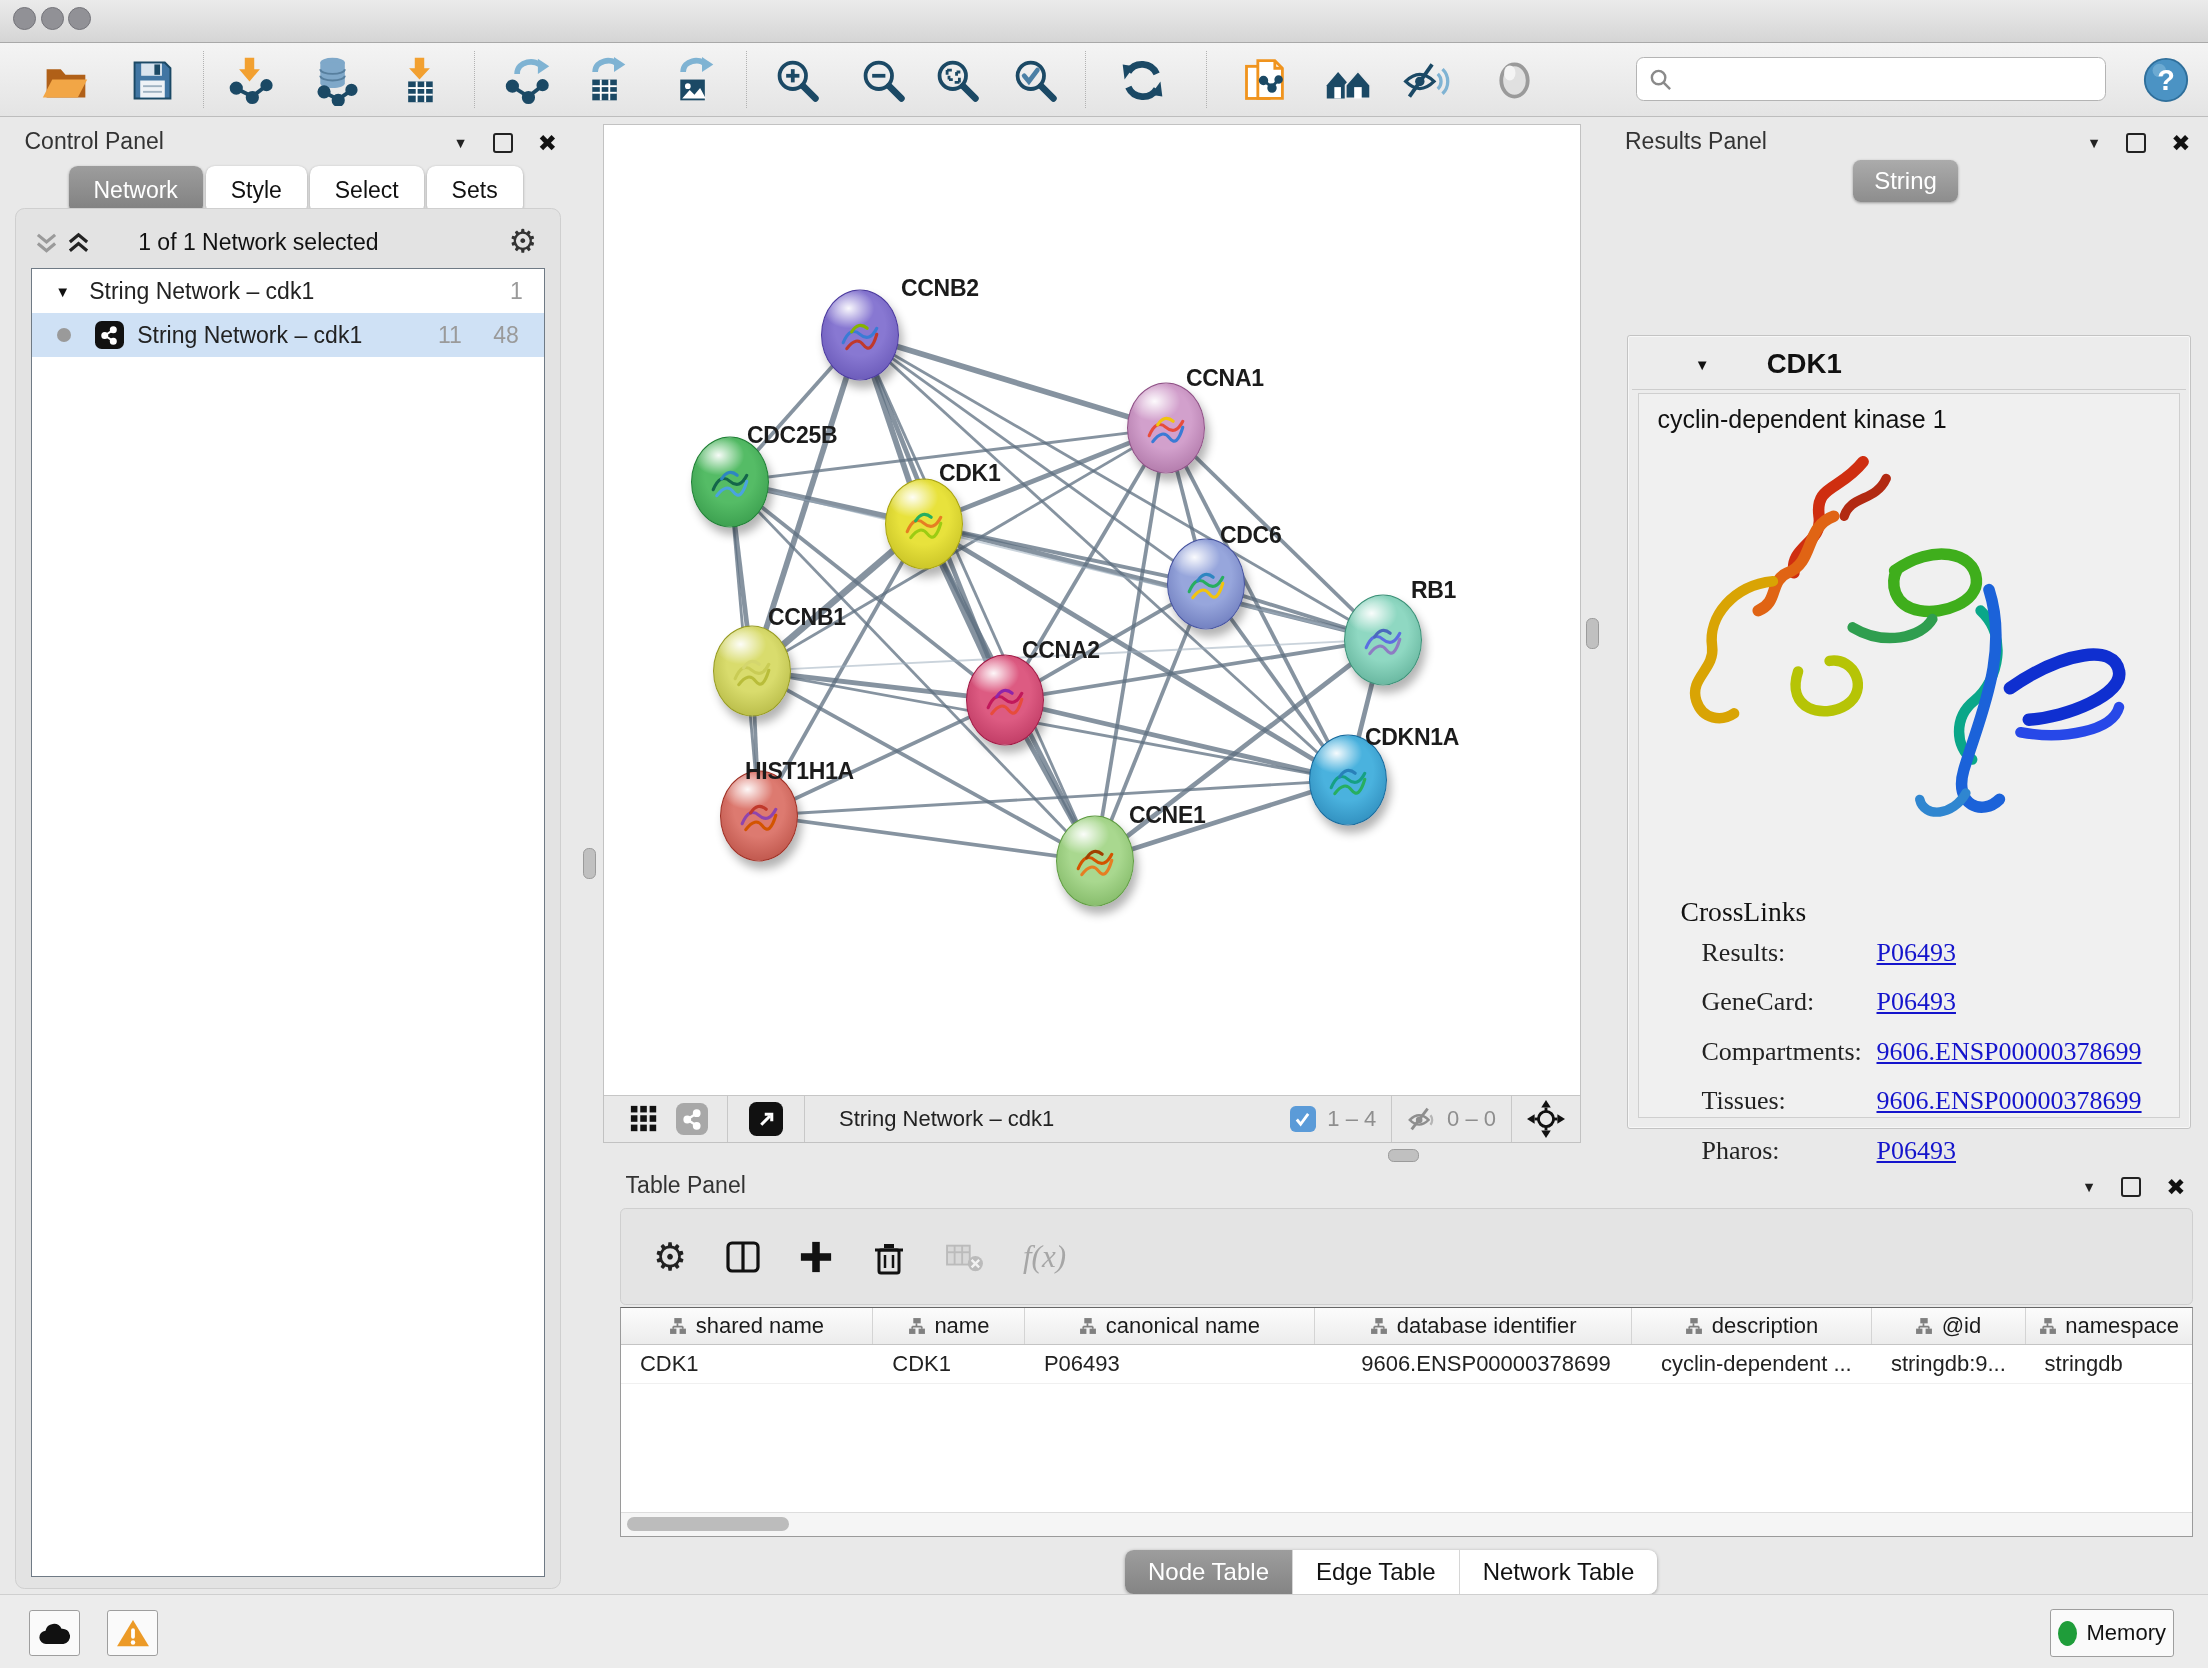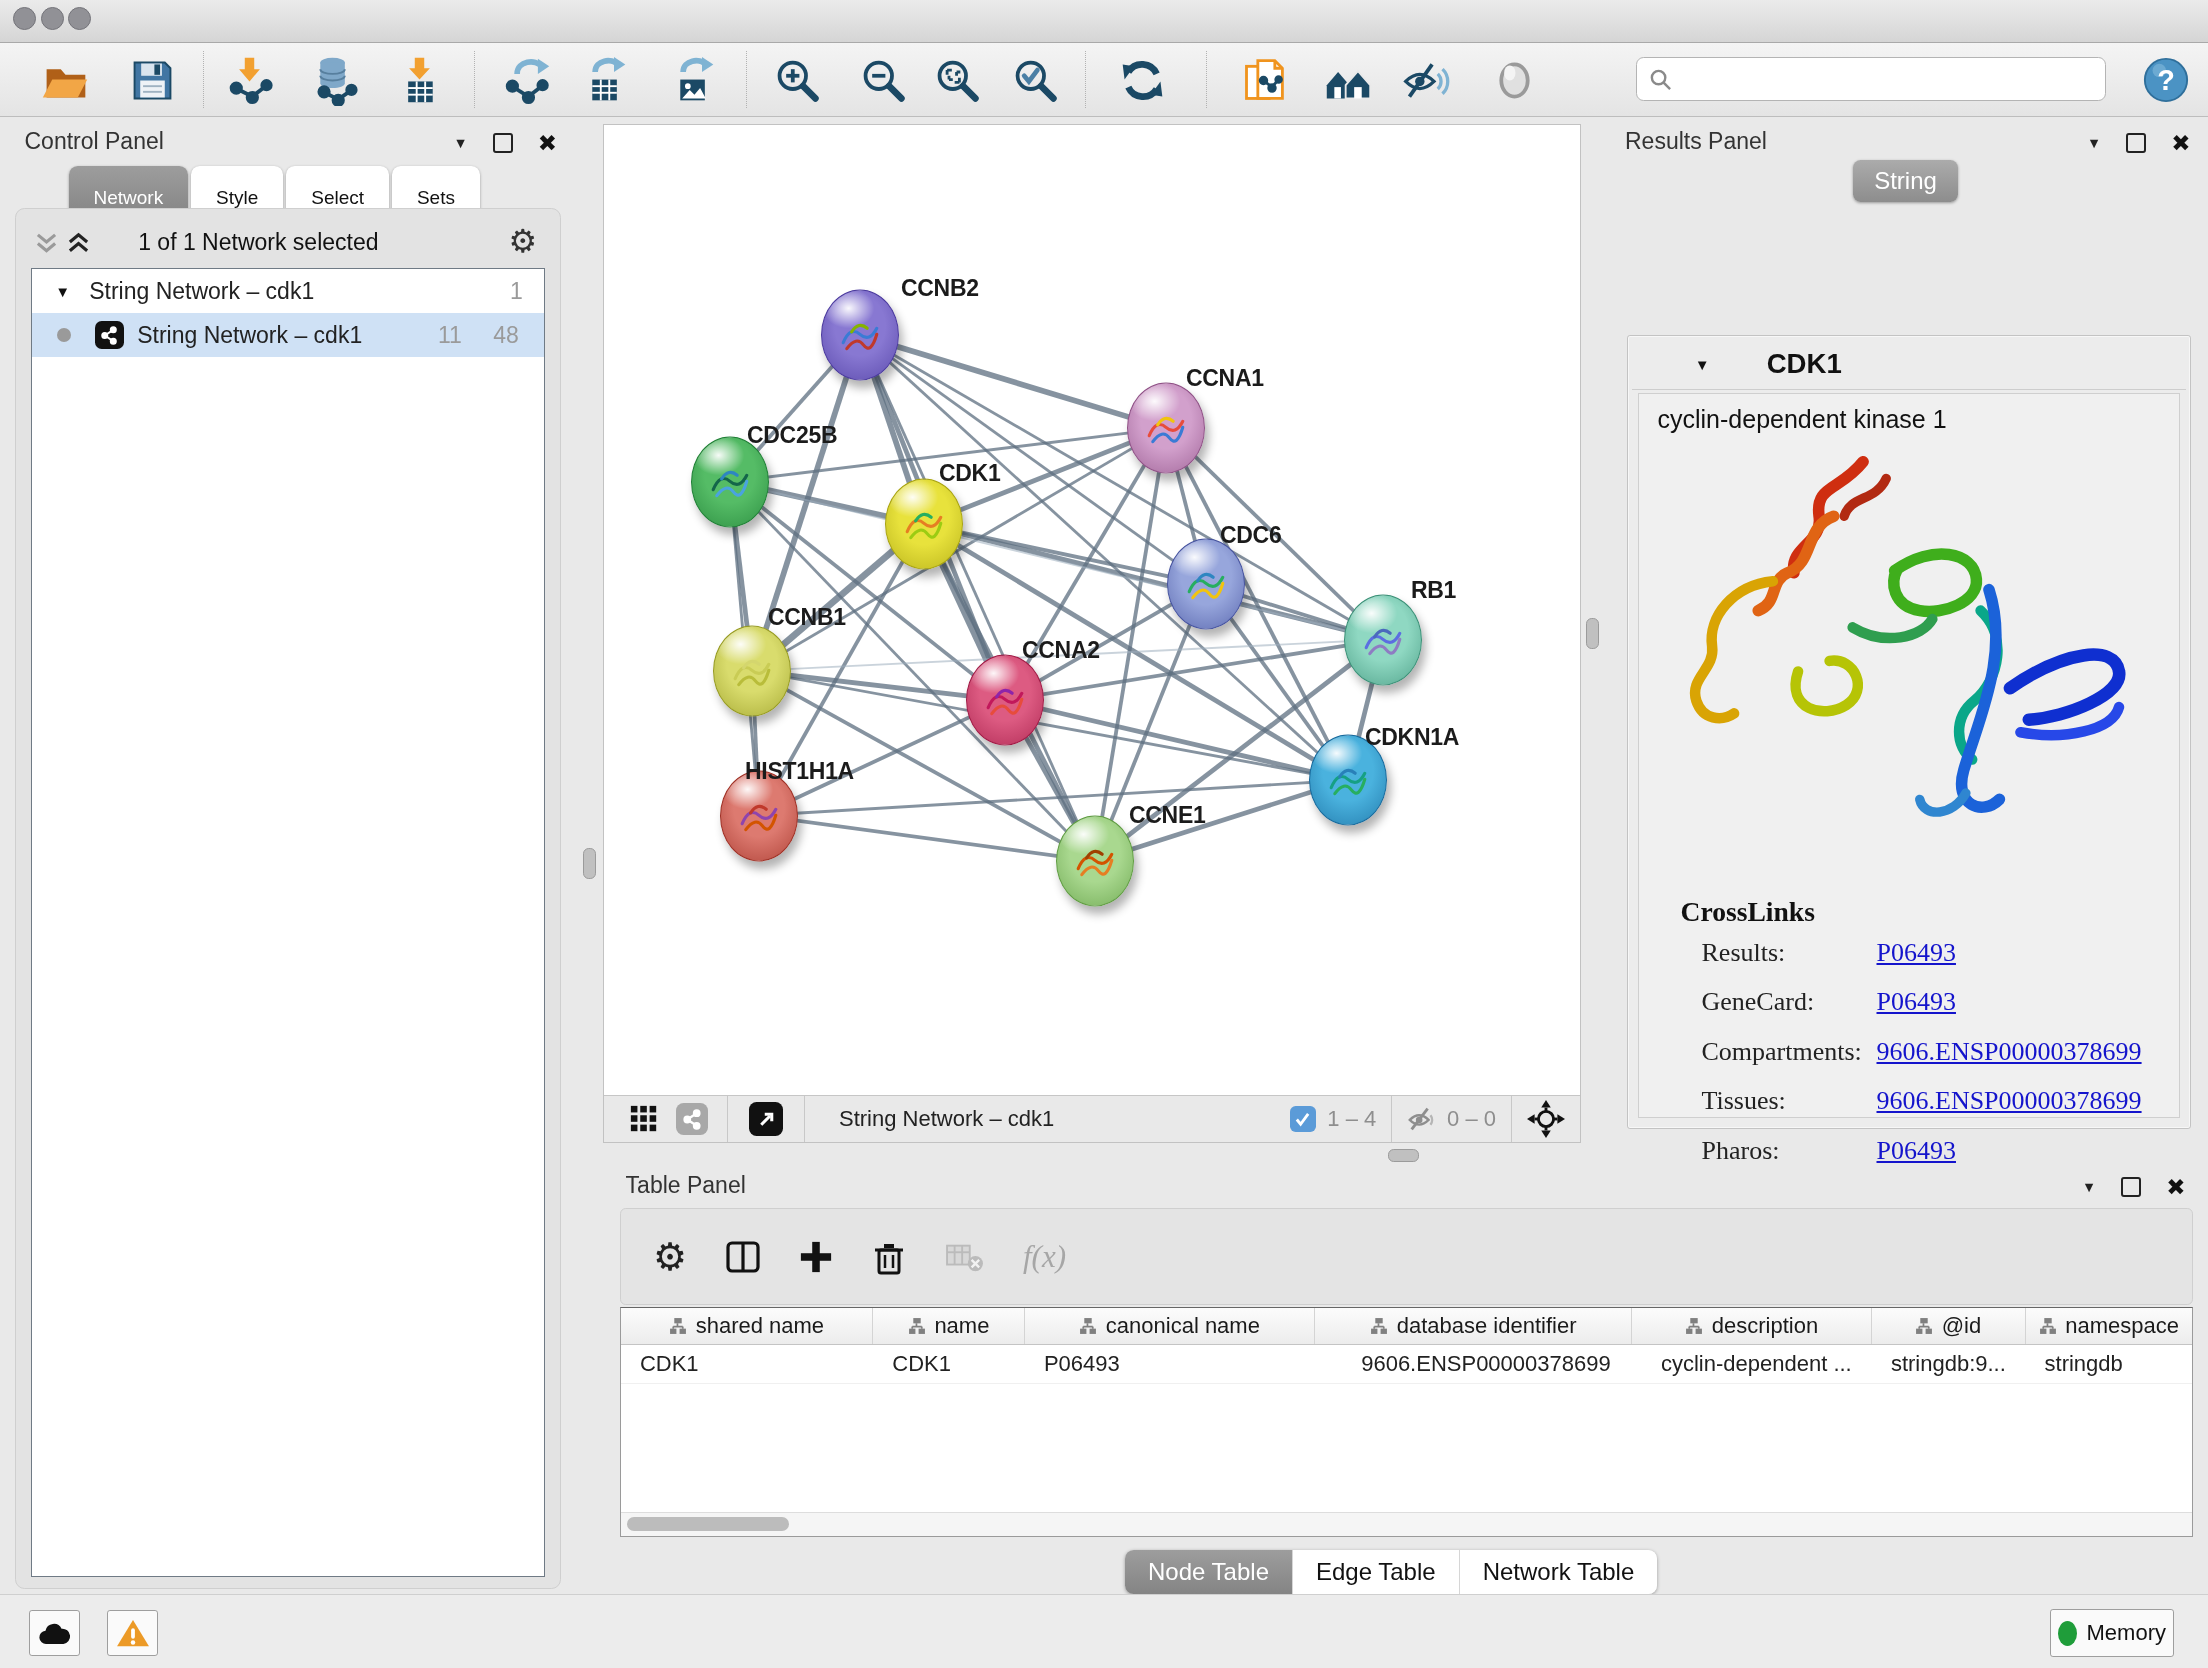--- a/index.html
+++ b/index.html
@@ -24,21 +24,21 @@
   .panel-title{font-size:23px;color:#333;}
   .ptrow{position:absolute;left:0;right:0;top:0;height:38px;}
   .pticons{position:absolute;right:9.5px;top:5.7px;display:flex;gap:25px;align-items:center;color:#222;}
   .ic-collapse{font-size:14.3px;color:#222;}
   .ic-restore{width:16px;height:16px;border:2.4px solid #222;border-radius:2.9px;}
   .ic-close{font-size:23px;font-weight:bold;color:#111;}
   .groupbox{border:1px solid #c3c3c3;box-shadow:inset 0 0 0 1px #f7f7f7;border-radius:2.9px;background:#ececec;}
   
   .control-panel{position:absolute;left:9.5px;top:124px;width:557px;height:1465px;}
   .cp-tabs{position:absolute;left:59px;top:42px;display:flex;}
-  .tabbtn{height:40px;padding:12px 25px;font-size:19px;display:flex;align-items:center;justify-content:center;
+  .tabbtn{height:40px;padding:4px 25px;font-size:23px;display:flex;align-items:center;justify-content:center;
     background:#fff;color:#111;border-radius:8.6px;box-shadow:0 1px 2.9px rgba(0,0,0,.35);margin-right:2.9px;}
   .tabbtn.sel{background:linear-gradient(#9d9d9d,#7f7f7f);color:#fff;}
   .cp-body{position:absolute;left:5.7px;right:5.7px;top:84px;bottom:0;background:#e3e3e3;
     border-radius:9.5px;border:1px solid #cfcfcf;}
   .cp-collapse-row{position:absolute;left:17px;right:17px;top:15px;height:36px;}
   .cp-list{position:absolute;left:15px;right:15px;top:59px;bottom:11.4px;background:#fff;border:1.9px solid #6f7a85;}
   .treerow{position:relative;height:44px;display:flex;align-items:center;font-size:23px;}
   .treerow .cnt{color:#9a9a9a;position:absolute;font-size:23px;}
   .rowsel{background:#cfe1f5;}
   .share-badge{width:28.5px;height:28.5px;border-radius:6.7px;background:#111;display:flex;align-items:center;justify-content:center;}
@@ -66,21 +66,21 @@
     box-shadow:0 1px 2.9px rgba(0,0,0,.35);}
   .rp-groupA{position:absolute;left:21px;right:9.5px;top:76px;height:128px;}
   .rp-btn{position:absolute;top:36px;height:51px;background:#fff;border:1px solid #cfcfcf;border-radius:9.5px;
     font-size:24px;display:flex;align-items:center;justify-content:center;box-shadow:0 1px 2.9px rgba(0,0,0,.3);color:#111;}
   .rp-groupB{position:absolute;left:21px;right:9.5px;top:211px;bottom:13.3px;background:#ececec;}
   .rp-entry-head{position:absolute;left:3.8px;right:3.8px;top:3.8px;height:49px;border-bottom:1px solid #cdcdcd;
     display:flex;align-items:center;}
   .rp-content{position:absolute;left:9.5px;right:9.5px;top:57px;bottom:9.5px;border:1px solid #cfcfcf;background:#f0f0f0;}
   .rp-desc{position:absolute;left:19px;top:11.4px;font-size:25px;color:#111;}
   .xl{font-family:"Liberation Serif","DejaVu Serif",serif;}
-  .xl-head{position:absolute;left:42px;font-size:27.6px;font-weight:bold;color:#111;}
+  .xl-head{position:absolute;left:42px;font-size:27.6px;font-weight:normal;color:#111;}
   .xl-label{position:absolute;left:63px;font-size:26px;color:#222;}
   .xl-value{position:absolute;left:238px;font-size:26px;color:#1414cc;text-decoration:underline;}
   
   .table-panel{position:absolute;left:618px;top:1168px;width:1577px;height:373px;}
   .tp-toolbar{position:absolute;left:1.9px;right:1.9px;top:40px;height:97px;background:#e4e4e4;
     border:1px solid #cfcfcf;border-radius:5.7px;display:flex;align-items:center;gap:38px;padding-left:32px;box-sizing:border-box;}
   .tp-table{position:absolute;left:1.9px;right:1.9px;top:139px;bottom:3.8px;background:#fff;
     border:1px solid #9a9a9a;border-top:1.9px solid #666;box-sizing:border-box;}
   .thead{display:flex;height:36px;background:linear-gradient(#fcfcfc,#ececec);border-bottom:1px solid #c4c4c4;}
   .th{display:flex;align-items:center;justify-content:center;gap:8.6px;font-size:22px;color:#1a1a1a;

